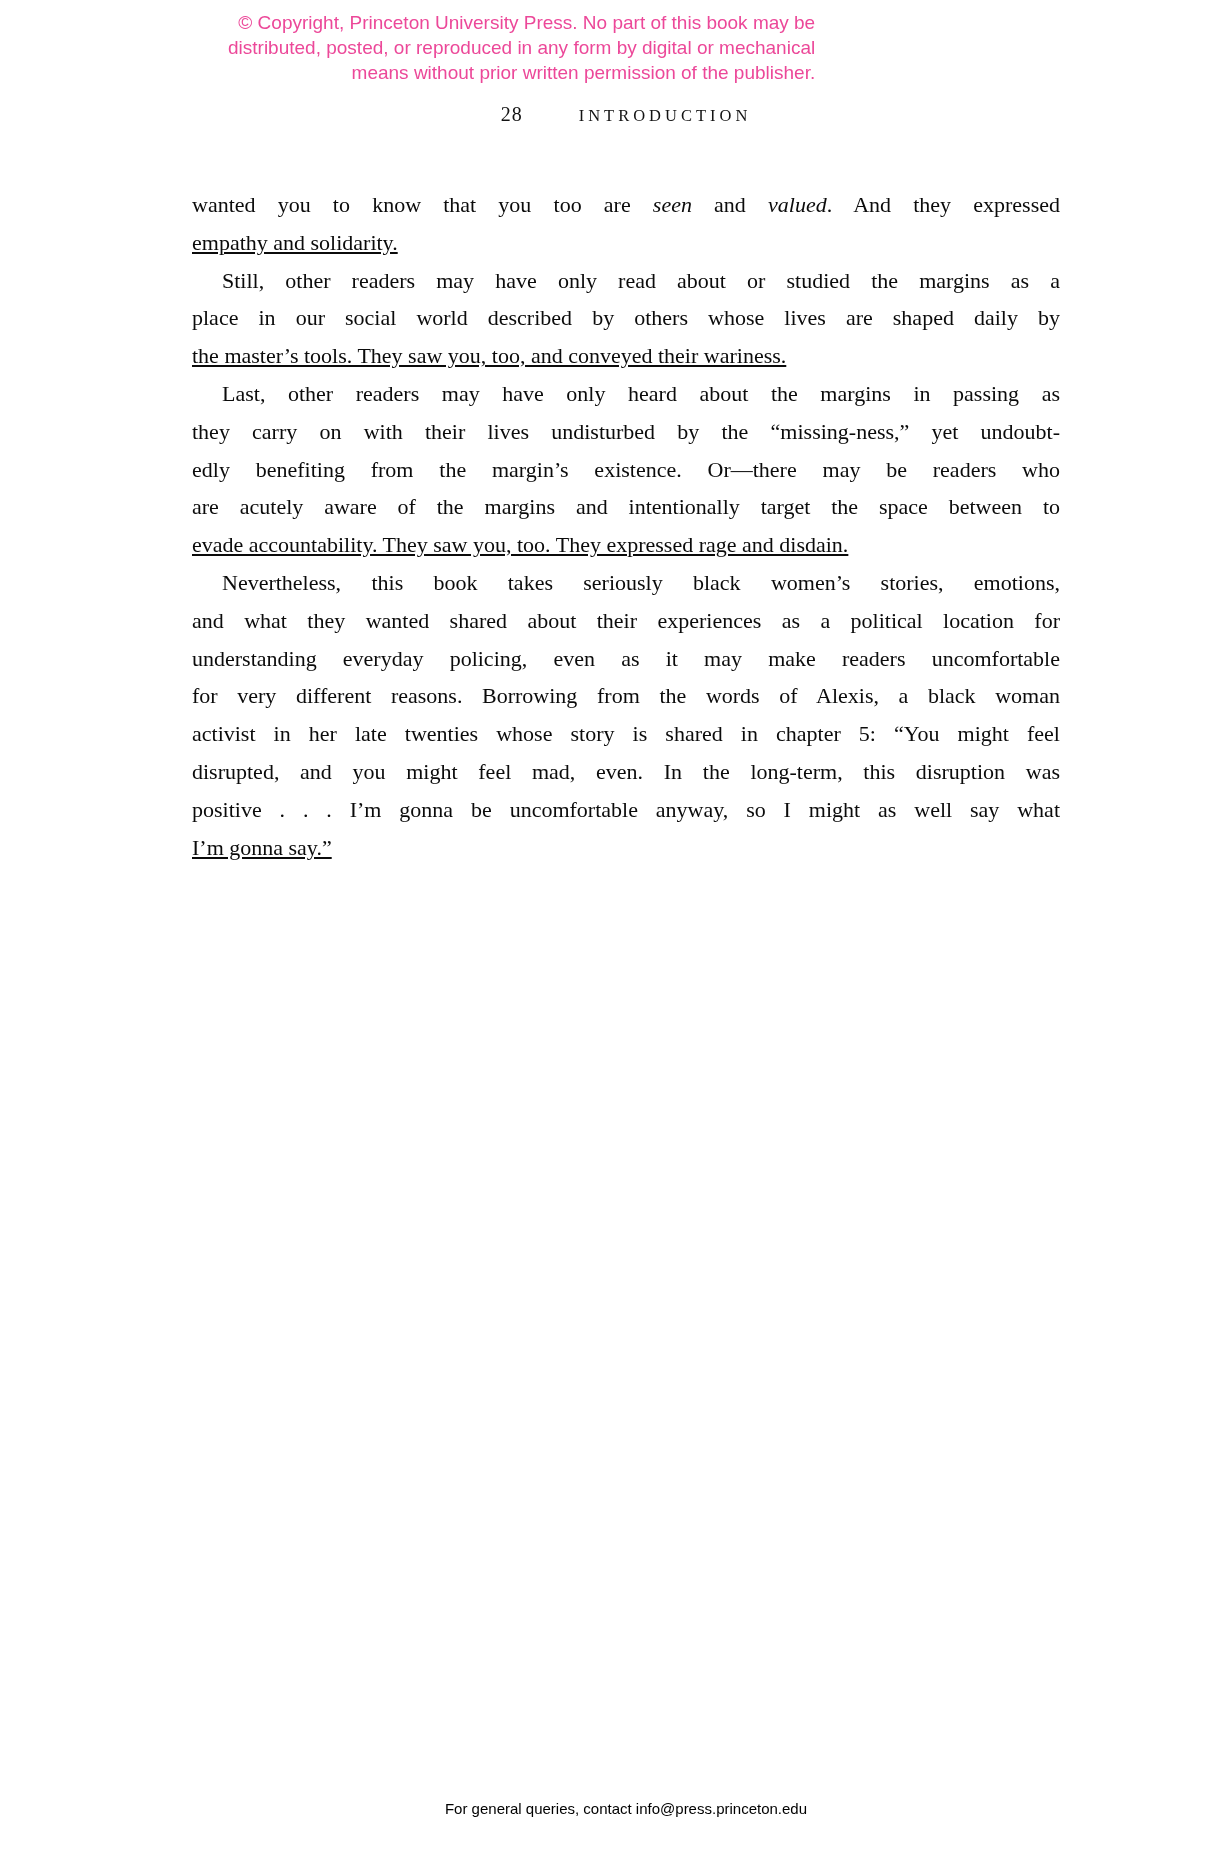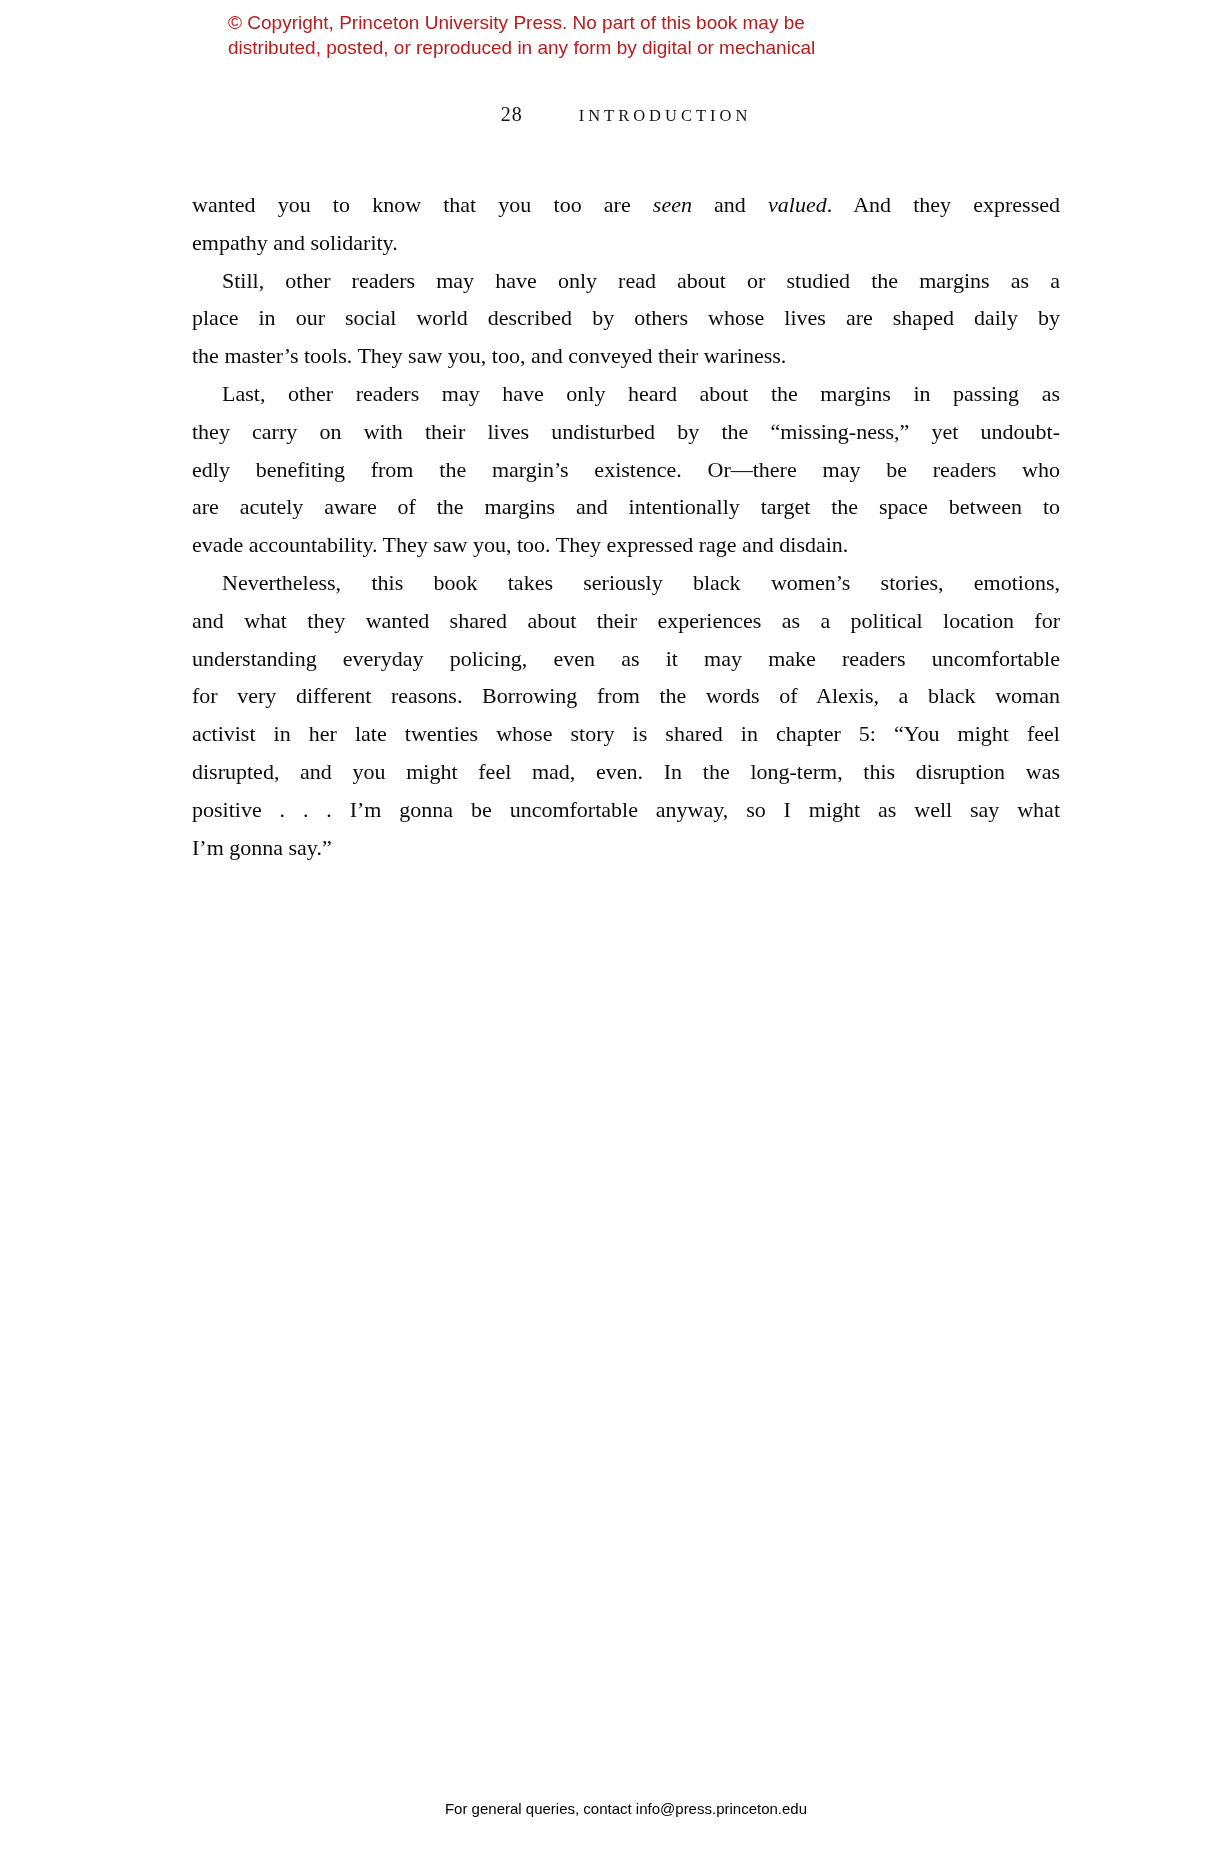--- a/index.html
+++ b/index.html
@@ -11,21 +11,22 @@
     color: #000;
     overflow: hidden;
   }
   .copyright {
     position: absolute;
     left: 228px;
     top: 10px;
     font-family: "Liberation Sans", sans-serif;
     font-size: 19px;
     line-height: 25px;
-    color: #b91c1c;
+    color: #ec4899;
+    text-align: right;
   }
   .running-head {
     position: absolute;
     left: 192px;
     top: 103px;
     width: 868px;
     text-align: center;
     font-family: "Liberation Serif", serif;
     color: #131313;
   }
@@ -49,20 +50,21 @@
     color: #0b0b0b;
   }
   .line {
     height: 37.8px;
     line-height: 37.8px;
     text-align: justify;
     text-align-last: justify;
   }
   .line.no-just {
     text-align-last: left;
+    text-decoration: underline;
   }
   .line.indent {
     text-indent: 30px;
   }
   .line em {
     font-style: italic;
   }
   .footer {
     position: absolute;
     left: 192px;
@@ -75,20 +77,21 @@
   }
 </style>
 </head>
 <body>
 
 <div class="page">
 
   <div class="copyright">
     <div>© Copyright, Princeton University Press. No part of this book may be</div>
     <div>distributed, posted, or reproduced in any form by digital or mechanical</div>
+    <div>means without prior written permission of the publisher.</div>
   </div>
 
   <div class="running-head">
     <span class="pagenum">28</span><span class="chapter-title">INTRODUCTION</span>
   </div>
 
   <div class="body-text" id="body-text">
       <div class="line"><span>wanted you to know that you too are </span><em>seen</em><span> and </span><em>valued</em><span>. And they expressed</span></div>
       <div class="line no-just"><span>empathy and solidarity.</span></div>
       <div class="line indent"><span>Still, other readers may have only read about or studied the margins as a</span></div>

